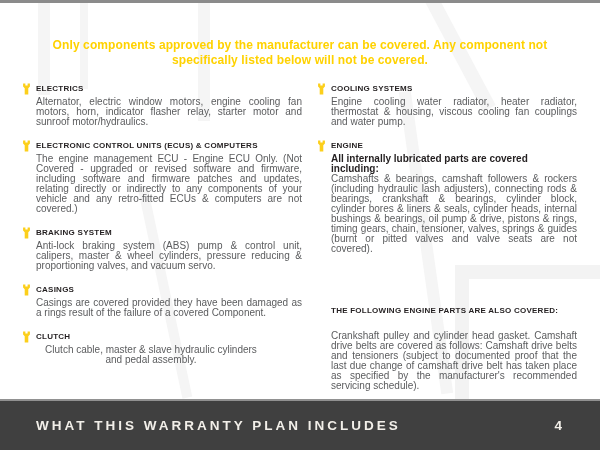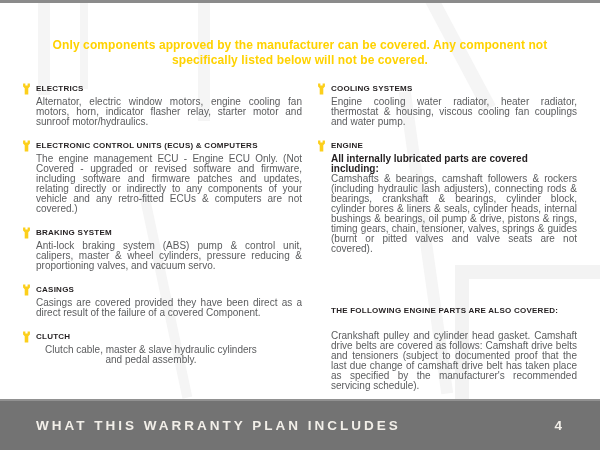--- a/index.html
+++ b/index.html
@@ -63,21 +63,21 @@
     font-weight: bold;
     color: #231f20;
     text-align: left;
   }
   .section p.narrow { width: 230px; text-align: center; }
   .section.no-icon { margin-top: 52px; }
   .section.no-icon p { margin-top: 16px; }
   .footer {
     position: absolute; left: 0; right: 0; bottom: 0;
     height: 51px;
-    background: #737373;
+    background: #404040;
     border-top: 2px solid #919191;
     box-sizing: border-box;
     display: flex;
     align-items: center;
     justify-content: space-between;
     padding: 0 38px 0 36px;
   }
   .footer-title {
     color: #f2efe9;
     font-size: 13.5px;
@@ -141,21 +141,21 @@
         <p>Anti-lock braking system (ABS) pump &amp; control unit, calipers, master &amp; wheel cylinders, pressure reducing &amp; proportioning valves, and vacuum servo.</p>
       </div>
 
       <div class="section">
         <span class="bullet-icon">
           <svg viewBox="0 0 10 14">
               <path fill="#fccf1b" d="M1 0.5 h2.7 v2.3 h2.6 V0.5 H9 v3.6 L7.1 6 V13.5 H2.9 V6 L1 4.1 Z"></path>
             </svg>
         </span>
         <h3>CASINGS</h3>
-        <p>Casings are covered provided they have been direct as a direct result of the failure of a covered Component.</p>
+        <p>Casings are covered provided they have been damaged as a rings result of the failure of a covered Component.</p>
       </div>
 
       <div class="section">
         <span class="bullet-icon">
           <svg viewBox="0 0 10 14">
               <path fill="#fccf1b" d="M1 0.5 h2.7 v2.3 h2.6 V0.5 H9 v3.6 L7.1 6 V13.5 H2.9 V6 L1 4.1 Z"></path>
             </svg>
         </span>
         <h3>CLUTCH</h3>
         <p class="narrow">Clutch cable, master &amp; slave hydraulic cylinders and pedal assembly.</p>

